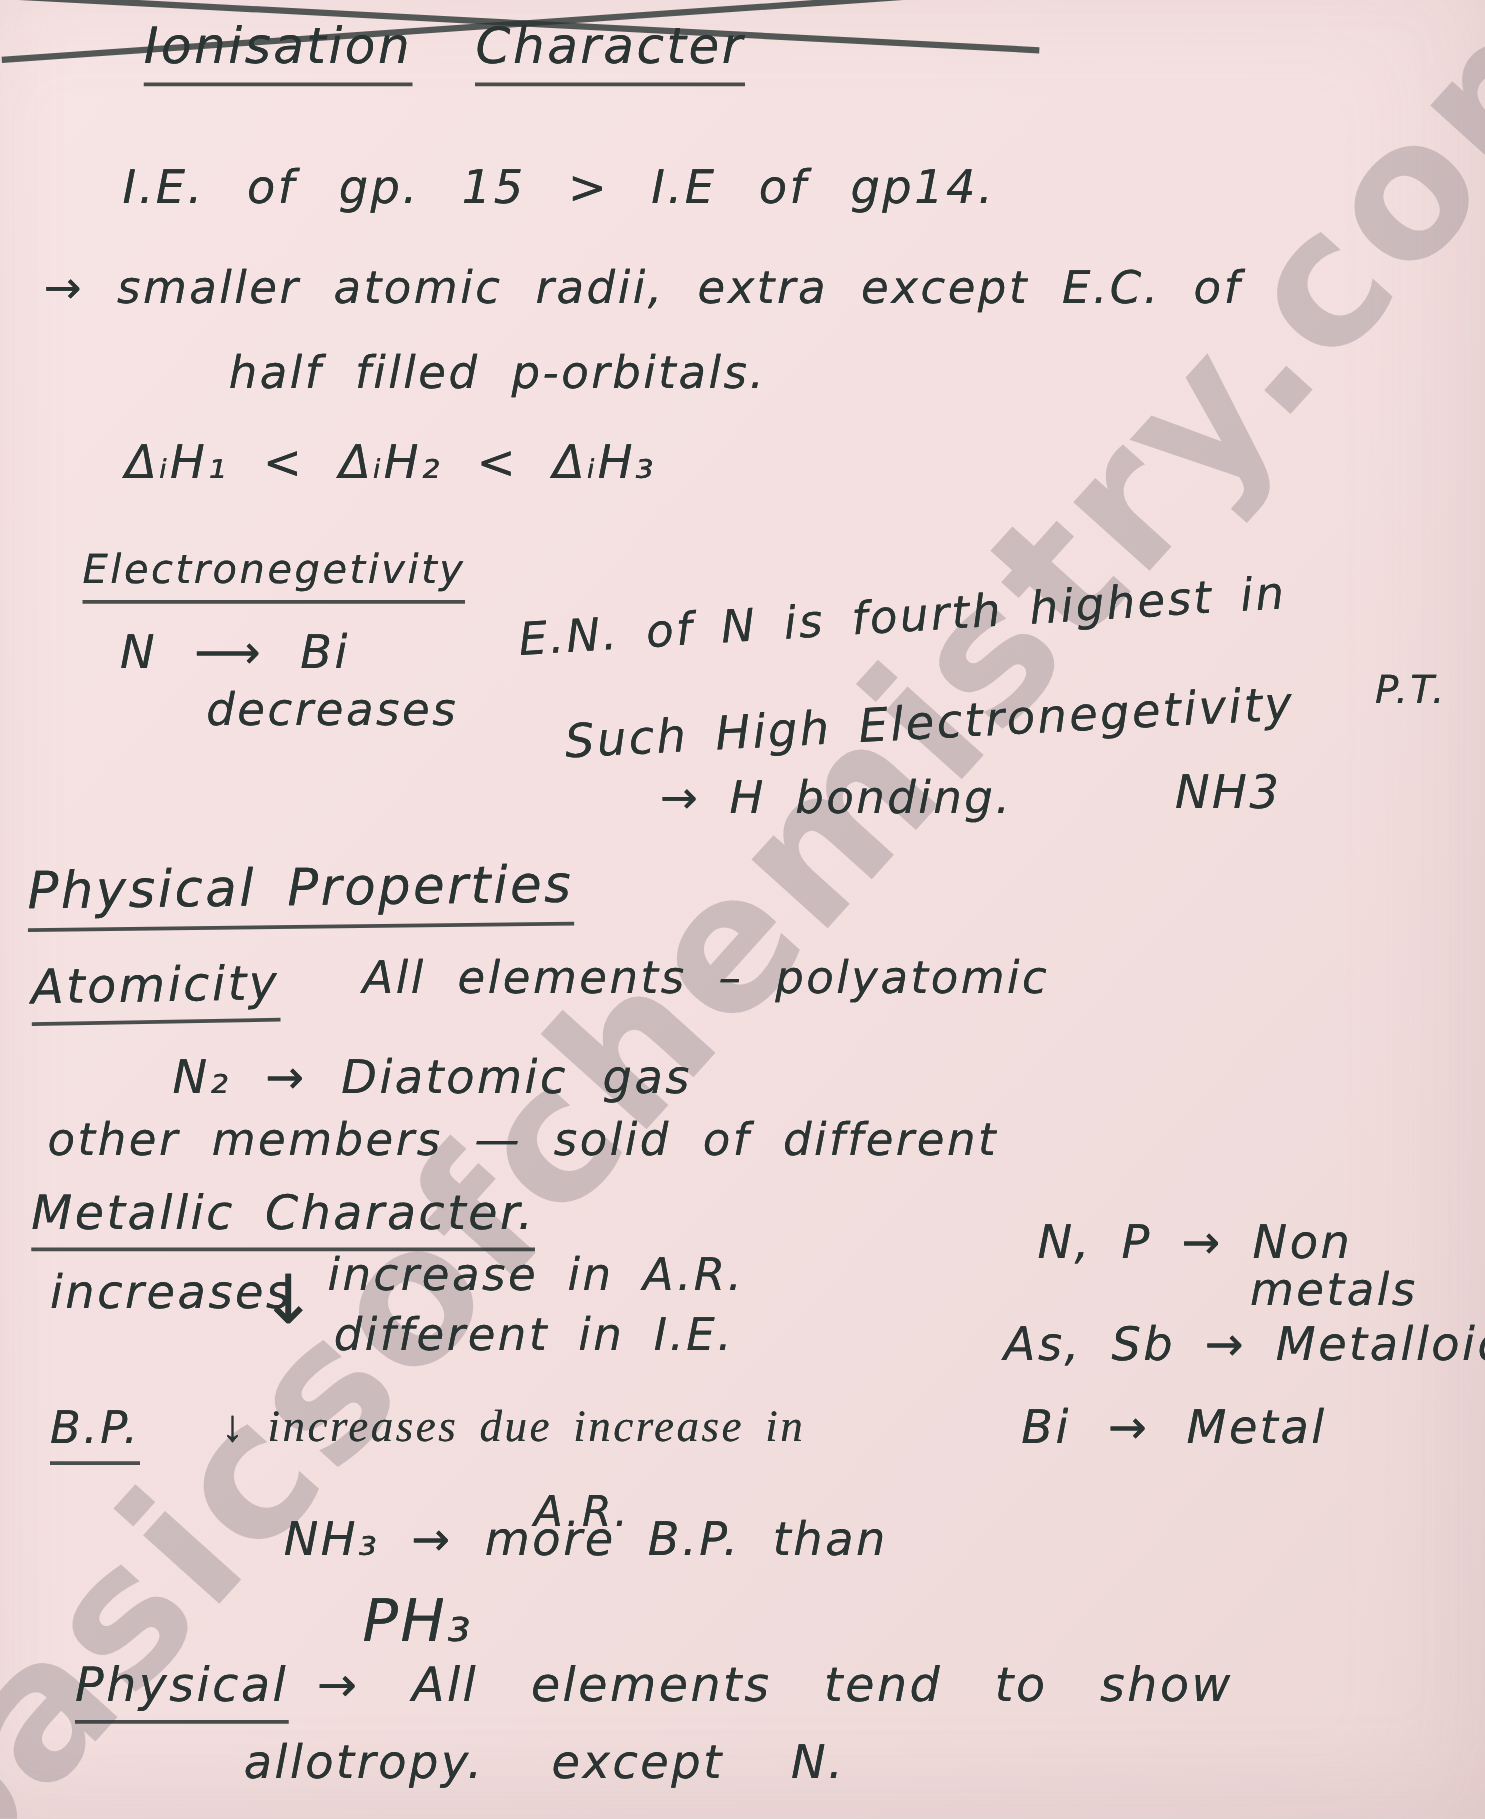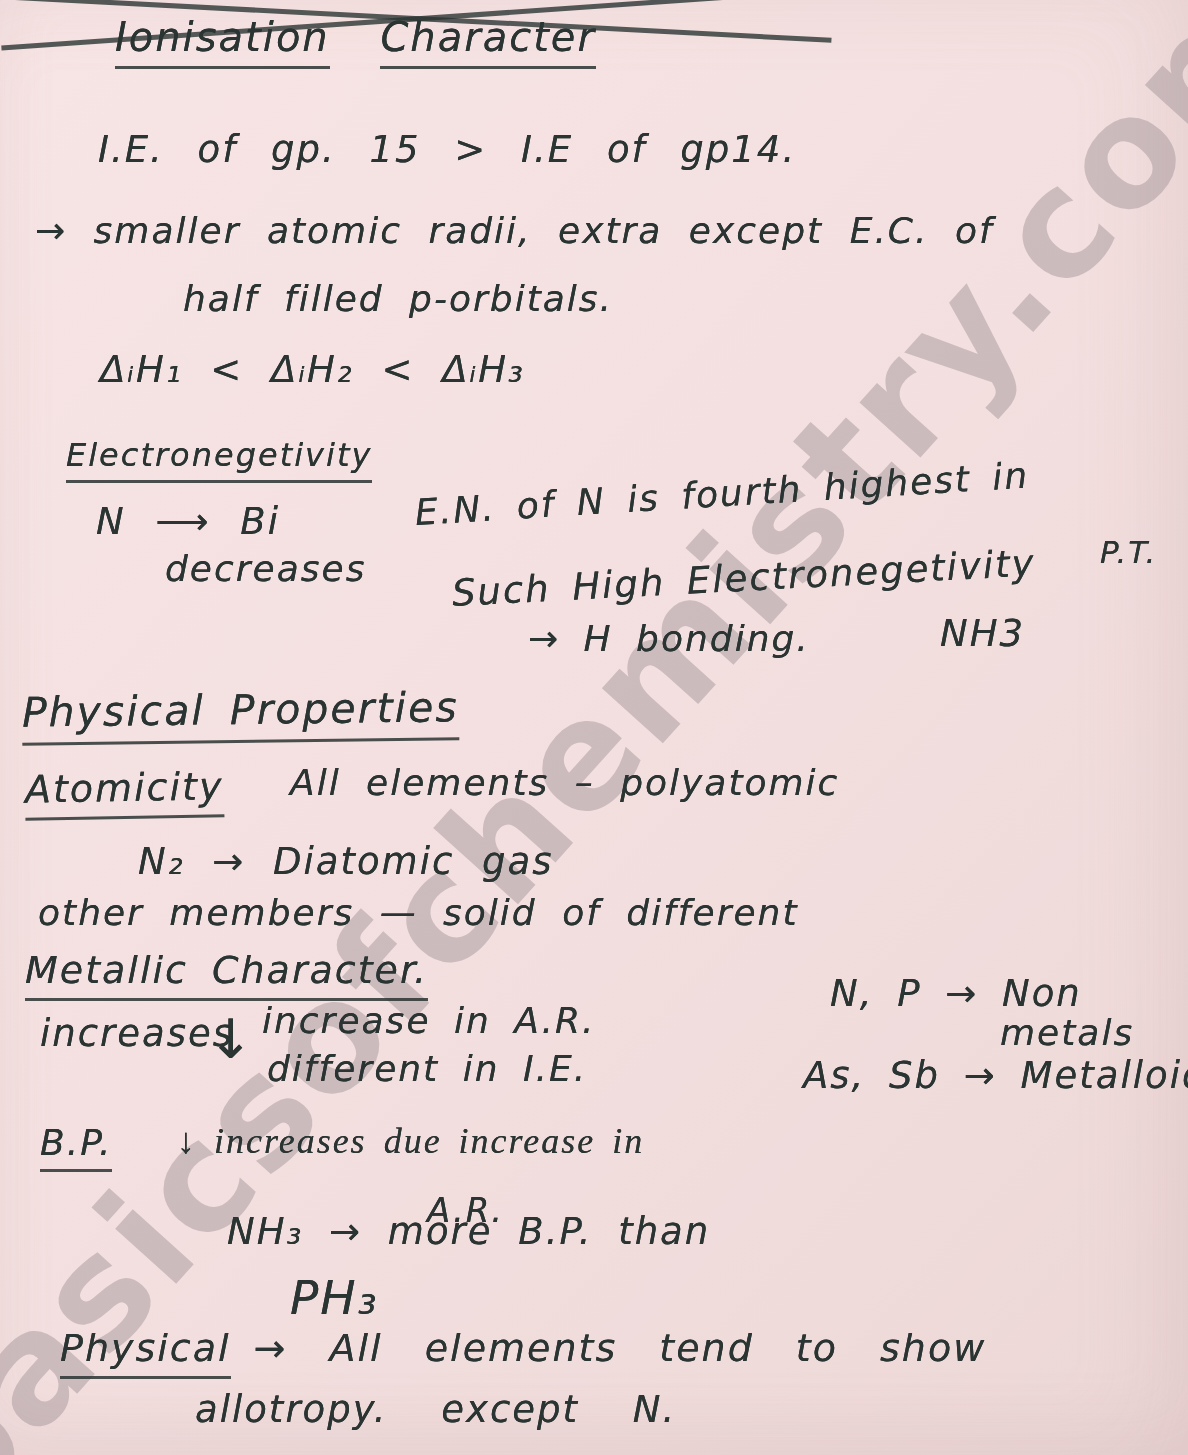--- a/index.html
+++ b/index.html
@@ -137,20 +137,21 @@
   <div class="ln" id="h-metallic">
     <span class="u">Metallic Character.</span>
   </div>
   <div class="ln" id="ln-increases">increases</div>
   <div class="ln" id="ln-downarrow">↓</div>
   <div class="ln" id="ln-incar">increase in A.R.</div>
   <div class="ln" id="ln-decie">different in I.E.</div>
   <div class="ln" id="ln-np">N, P → Non</div>
   <div class="ln" id="ln-npmetals">metals</div>
   <div class="ln" id="ln-assb">As, Sb → Metalloid</div>
+  <div class="ln" id="ln-bimetal">Bi → Metal</div>
 
   <div class="ln" id="h-bp">
     <span class="u">B.P.</span>
   </div>
   <div class="ln" id="ln-bpinc">↓ increases due increase in</div>
   <div class="ln" id="ln-ar">A.R.</div>
   <div class="ln" id="ln-nh3bp">NH₃ → more B.P. than</div>
   <div class="ln" id="ln-ph3">PH₃</div>
 
   <div class="ln" id="ln-allotropy">

